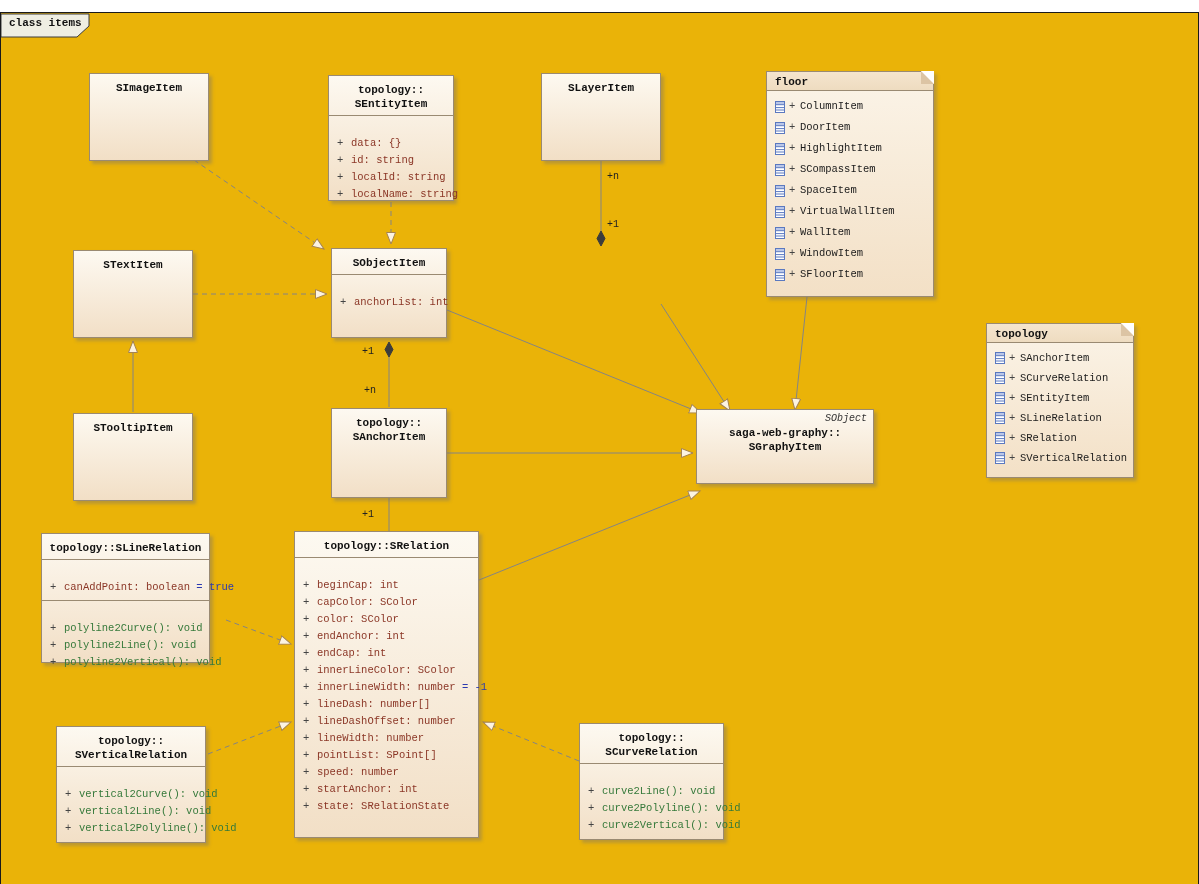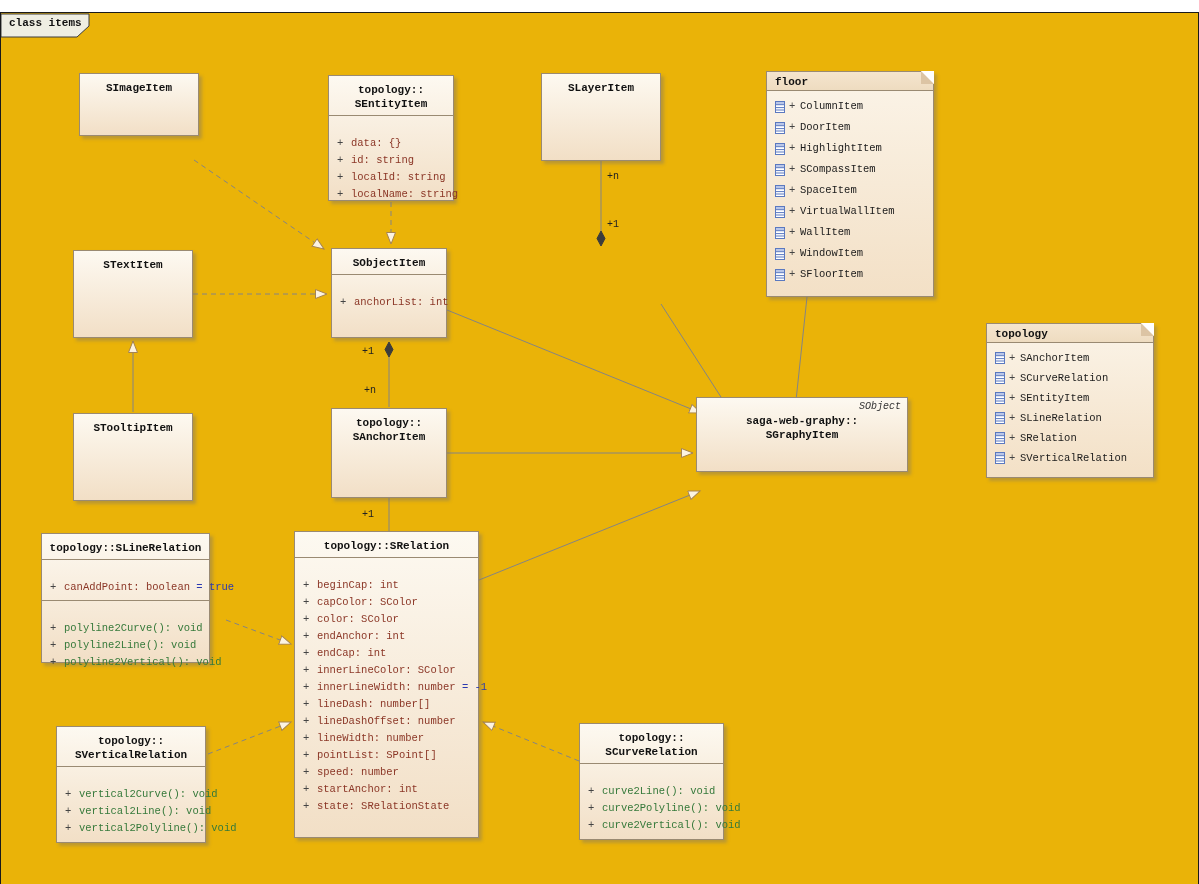--- a/index.html
+++ b/index.html
@@ -75,21 +75,21 @@
     <path d="M0,1 H88 V13 L76,24 H0 Z" fill="#efeee2" stroke="#3c3c3c" stroke-width="1"></path>
   </svg>
   <div class="frame-tab-label">class items</div>
 
   <div class="mult" style="left:606px;top:158px">+n</div>
   <div class="mult" style="left:606px;top:206px">+1</div>
   <div class="mult" style="left:361px;top:333px">+1</div>
   <div class="mult" style="left:363px;top:372px">+n</div>
   <div class="mult" style="left:361px;top:496px">+1</div>
 
-  <div class="cls" style="left:78px;top:60px;width:120px;height:63px">
+  <div class="cls" style="left:88px;top:60px;width:120px;height:88px">
     <div class="cls-title">
         <div>SImageItem</div>
       </div>
   </div>
 
   <div class="cls" style="left:327px;top:62px;width:126px;height:126px">
     <div class="cls-title">
       <div>topology::</div>
       <div>SEntityItem</div>
     </div>
@@ -254,29 +254,29 @@
       </div>
   </div>
 
   <div class="cls" style="left:330px;top:395px;width:116px;height:90px">
     <div class="cls-title">
       <div>topology::</div>
       <div>SAnchorItem</div>
     </div>
   </div>
 
-  <div class="cls" style="left:695px;top:384px;width:212px;height:75px">
+  <div class="cls" style="left:695px;top:396px;width:178px;height:75px">
     <div class="stereotype">SObject</div>
     <div class="cls-title" style="padding-top:2px">
       <div>saga-web-graphy::</div>
       <div>SGraphyItem</div>
     </div>
   </div>
 
-  <div class="pkg pkg-topology" style="left:985px;top:310px;width:168px;height:155px">
+  <div class="pkg pkg-topology" style="left:985px;top:310px;width:148px;height:155px">
     <div class="pkg-title">topology</div>
     <div class="pkg-items">
 
         <div class="pkg-item">
           <span class="el-icon">
             <svg width="10" height="12" viewBox="0 0 10 12">
               <rect x="0.5" y="0.5" width="9" height="11" fill="#fff" stroke="#5b79c0"></rect>
               <rect x="0.5" y="0.5" width="9" height="3.2" fill="#b9c6e8" stroke="#5b79c0"></rect>
               <line x1="1" y1="6.6" x2="9" y2="6.6" stroke="#5b79c0"></line>
               <line x1="1" y1="9" x2="9" y2="9" stroke="#5b79c0"></line>

